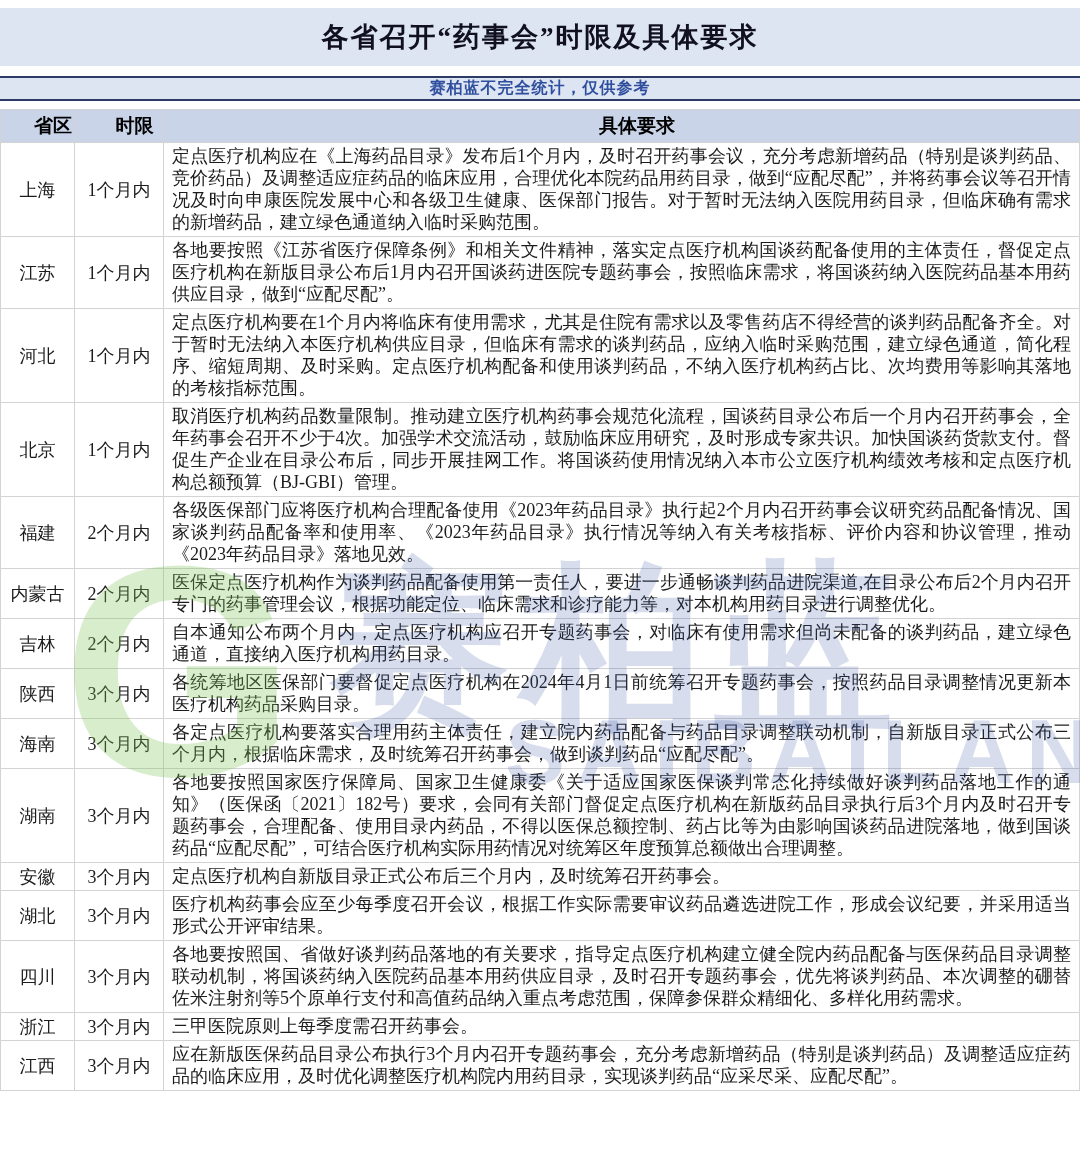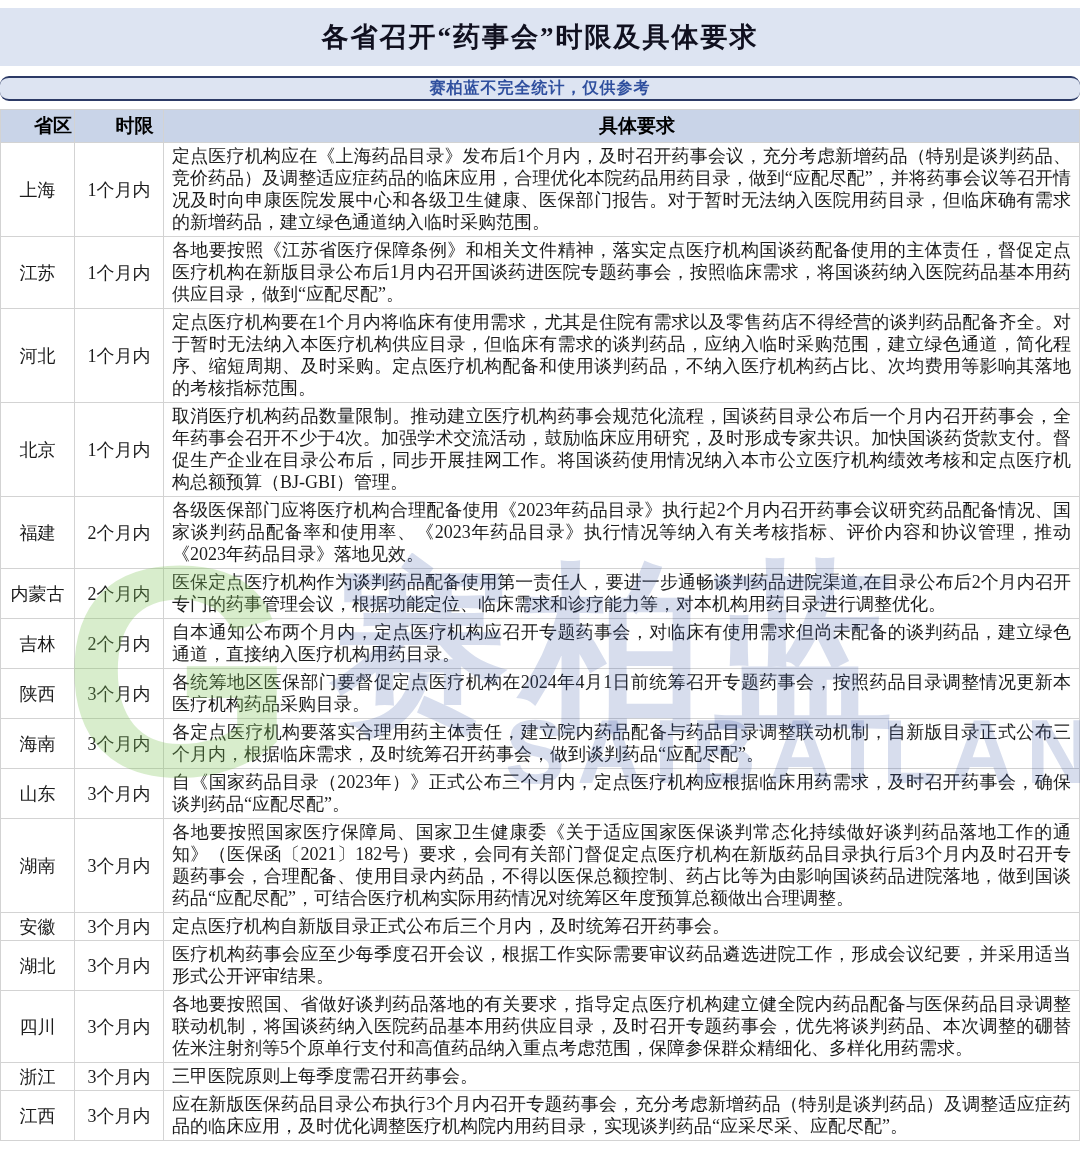--- a/index.html
+++ b/index.html
@@ -21,21 +21,21 @@
   .page{width:1080px;height:1160px;position:relative;}
   .title-band{
     margin-top:8px;height:58px;background:var(--band);
     display:flex;align-items:center;justify-content:center;
     font-size:27px;font-weight:bold;color:#10101f;letter-spacing:2px;
   }
   .title-gap{height:10px;background:#fff;}
   .subtitle-band{
     height:25px;background:var(--band);
     border-top:2px solid var(--navy);border-bottom:2px solid var(--navy);
-    display:flex;align-items:center;justify-content:center;border-radius:9px;
+    display:flex;align-items:center;justify-content:center;
   }
   .subtitle-band span{
     font-size:16px;font-weight:bold;color:var(--subtitle-blue);letter-spacing:1px;
   }
   .table-gap{height:8px;background:#fff;}
   table{
     width:100%;border-collapse:collapse;table-layout:fixed;
     border-top:1px solid #9aa0ad;
   }
   th,td{border:1px solid var(--grid);padding-left:32px;}
@@ -143,25 +143,20 @@
     <td class="col-limit">3个月内</td>
     <td class="col-req">各统筹地区医保部门要督促定点医疗机构在2024年4月1日前统筹召开专题药事会，按照药品目录调整情况更新本医疗机构药品采购目录。</td>
   </tr>
 
   <tr>
     <td class="col-prov">海南</td>
     <td class="col-limit">3个月内</td>
     <td class="col-req">各定点医疗机构要落实合理用药主体责任，建立院内药品配备与药品目录调整联动机制，自新版目录正式公布三个月内，根据临床需求，及时统筹召开药事会，做到谈判药品“应配尽配”。</td>
   </tr>
 
-  <tr>
-    <td class="col-prov">山东</td>
-    <td class="col-limit">3个月内</td>
-    <td class="col-req">自《国家药品目录（2023年）》正式公布三个月内，定点医疗机构应根据临床用药需求，及时召开药事会，确保谈判药品“应配尽配”。</td>
-  </tr>
 
   <tr>
     <td class="col-prov">湖南</td>
     <td class="col-limit">3个月内</td>
     <td class="col-req">各地要按照国家医疗保障局、国家卫生健康委《关于适应国家医保谈判常态化持续做好谈判药品落地工作的通知》（医保函〔2021〕182号）要求，会同有关部门督促定点医疗机构在新版药品目录执行后3个月内及时召开专题药事会，合理配备、使用目录内药品，不得以医保总额控制、药占比等为由影响国谈药品进院落地，做到国谈药品“应配尽配”，可结合医疗机构实际用药情况对统筹区年度预算总额做出合理调整。</td>
   </tr>
 
   <tr>
     <td class="col-prov">安徽</td>
     <td class="col-limit">3个月内</td>

